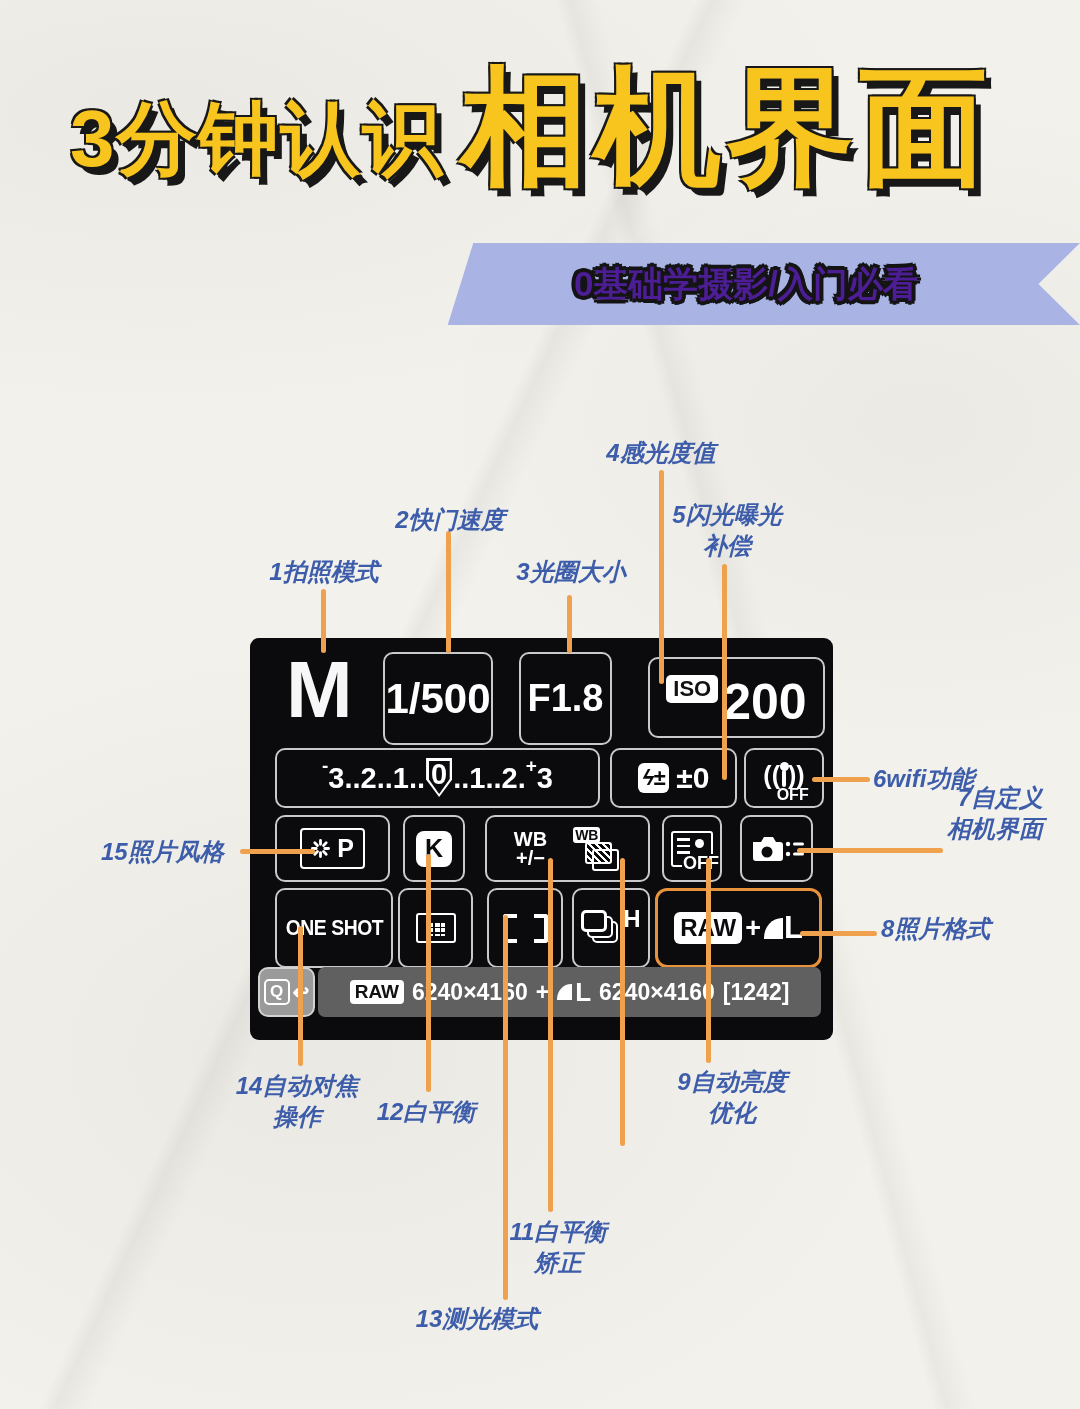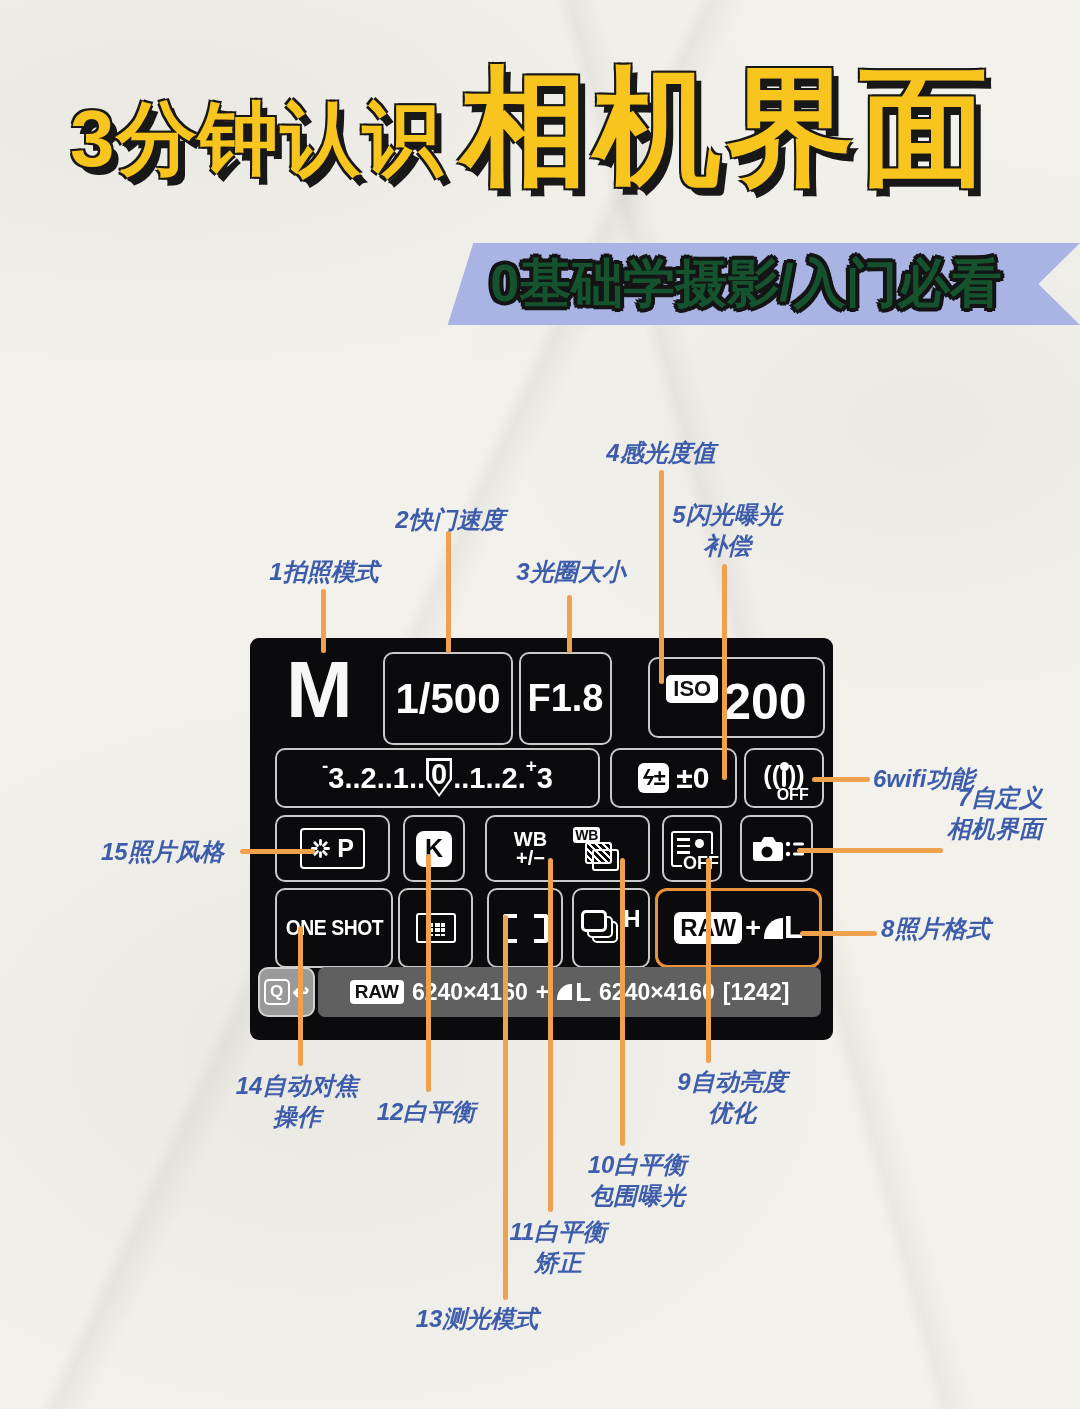--- a/index.html
+++ b/index.html
@@ -27,34 +27,34 @@
   .title-lg { font-size:128px; letter-spacing:5px; }
 
   
   .banner {
     position:absolute; left:440px; top:243px; width:640px; height:82px;
     background:#a9b3e4;
     clip-path:polygon(5.2% 0, 100% 0, 93.5% 50%, 100% 100%, 1.2% 100%);
     display:flex; align-items:center; justify-content:center; padding-right:28px;
   }
   .banner span {
-    font-size:52px; font-weight:900; color:#14532d; white-space:nowrap;
+    font-size:35px; font-weight:900; color:#4c1d95; white-space:nowrap;
     text-shadow:-3px -3px 0 #141414, 3px -3px 0 #141414, -3px 3px 0 #141414,
                  3px 3px 0 #141414, 0 4px 0 #141414, 4px 0 0 #141414, 0 -4px 0 #141414, -4px 0 0 #141414;
   }
 
   
   .screen { position:absolute; left:250px; top:638px; width:583px; height:402px;
             background:#0b0b0d; border-radius:9px; z-index:1; }
   .sbox { position:absolute; border:2.5px solid #c9c9c9; border-radius:10px;
           display:flex; align-items:center; justify-content:center;
           color:#fff; font-weight:bold; }
   .mode-m { position:absolute; left:36px; top:2px; font-size:80px; font-weight:bold;
             color:#f7f7f7; line-height:100px; }
-  .box-shutter  { left:133px; top:14px; width:130px; height:93px; font-size:42px; }
+  .box-shutter  { left:133px; top:14px; width:110px; height:93px; font-size:42px; }
   .box-aperture { left:269px; top:14px; width:93px;  height:93px; font-size:38px; }
   .box-iso      { left:398px; top:19px; width:177px; height:81px; gap:5px; }
   .iso-badge { background:#fff; color:#111; font-size:22px; font-weight:bold;
                padding:1px 7px; border-radius:5px; transform:translateY(-9px); }
   .iso-value { font-size:50px; font-weight:bold; transform:translateY(4px); }
 
   .box-expo  { left:25px;  top:110px; width:325px; height:60px; font-size:29px; letter-spacing:0; }
   .sup { font-size:19px; align-self:flex-start; margin-top:5px; }
   .pin { position:relative; display:inline-flex; padding:1px 5px 8px; margin:0 1px; line-height:1; }
   .pin::before { content:""; position:absolute; inset:-1px 0 0 0; background:#fff;
@@ -322,20 +322,19 @@
 
   <div class="lbl ctr" style="left:324px; top:556px;"><span>1拍照模式</span></div>
   <div class="lbl ctr" style="left:450px; top:504px;"><span>2快门速度</span></div>
   <div class="lbl ctr" style="left:571px; top:556px;"><span>3光圈大小</span></div>
   <div class="lbl ctr" style="left:661px; top:437px;"><span>4感光度值</span></div>
   <div class="lbl ctr" style="left:727px; top:499px;"><span>5闪光曝光</span><br><span>补偿</span></div>
   <div class="lbl" style="left:873px; top:763px;"><span>6wifi功能</span></div>
   <div class="lbl ctr" style="left:995px; top:782px;text-align:right;"><span>7自定义</span><br><span>相机界面</span></div>
   <div class="lbl" style="left:881px; top:913px;"><span>8照片格式</span></div>
   <div class="lbl ctr" style="left:732px; top:1066px;"><span>9自动亮度</span><br><span>优化</span></div>
-  <div class="lbl ctr" style="left:637px; top:1149px;"><span>10白平衡</span><br><span>包围曝光</span></div>
   <div class="lbl ctr" style="left:558px; top:1216px;"><span>11白平衡</span><br><span>矫正</span></div>
   <div class="lbl ctr" style="left:426px; top:1096px;"><span>12白平衡</span></div>
   <div class="lbl ctr" style="left:477px; top:1303px;"><span>13测光模式</span></div>
   <div class="lbl ctr" style="left:297px; top:1070px;"><span>14自动对焦</span><br><span>操作</span></div>
   <div class="lbl" style="left:101px; top:836px;"><span>15照片风格</span></div>
 
 </div>
 
 </body></html>

